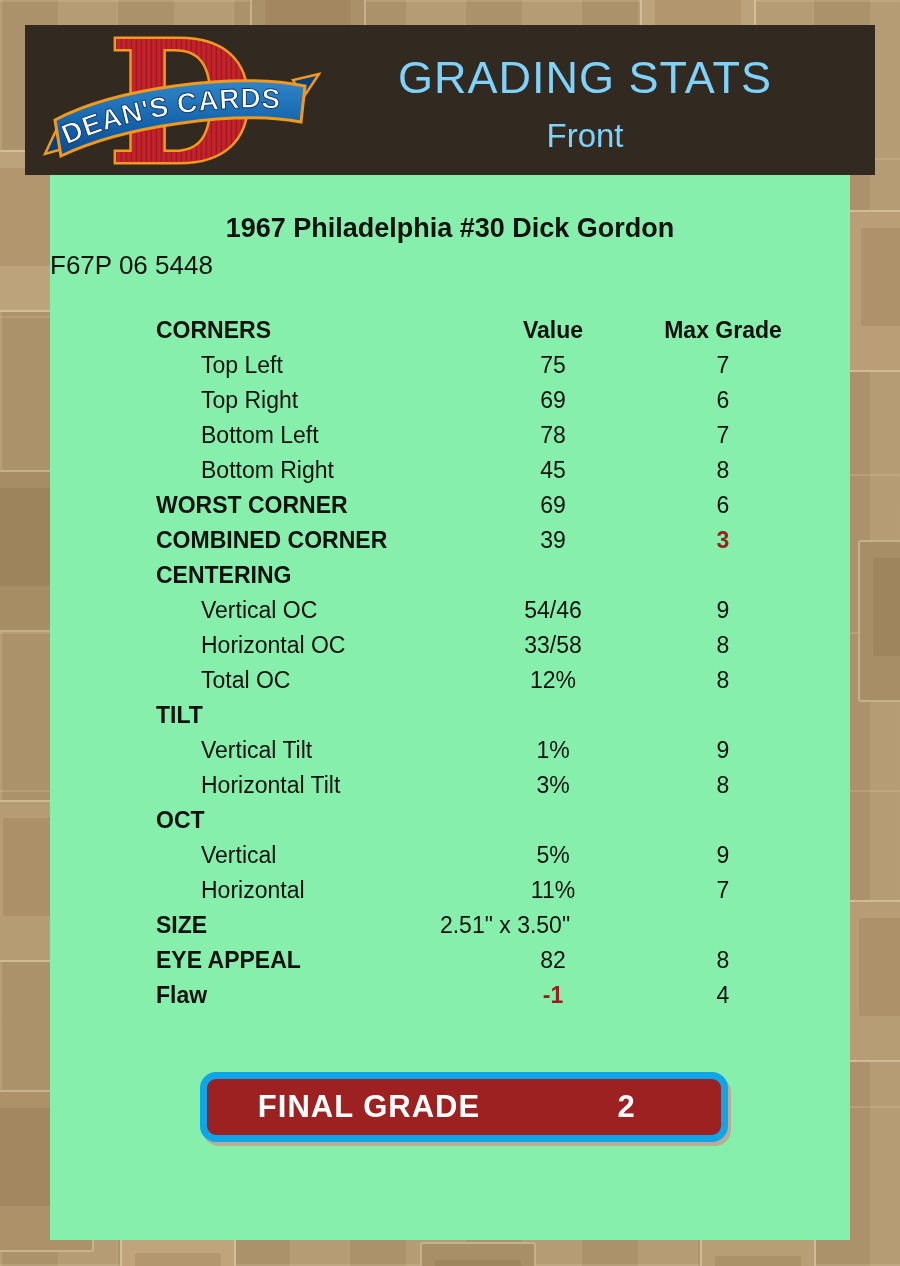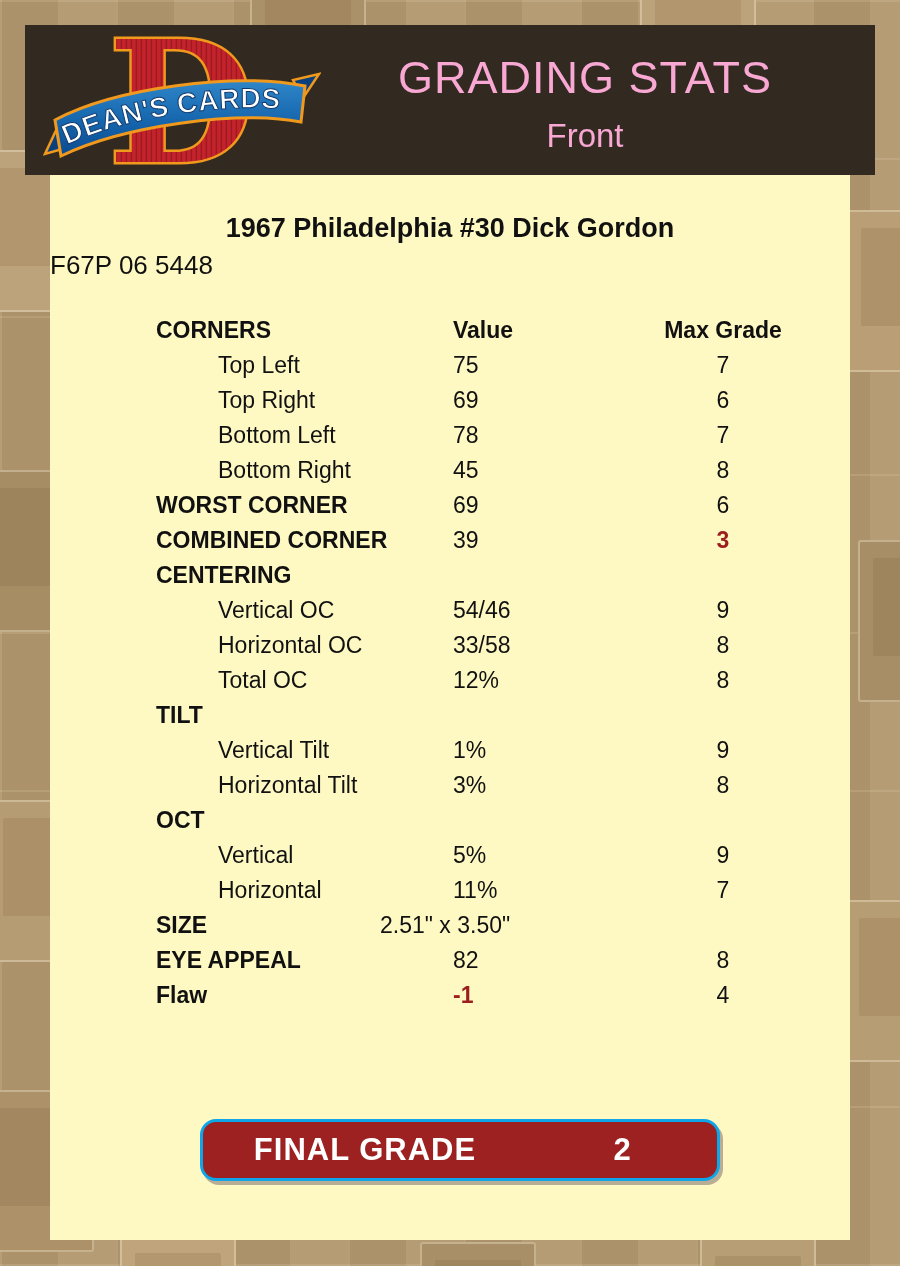--- a/index.html
+++ b/index.html
@@ -10,41 +10,41 @@
   .bg{position:absolute;inset:0;z-index:0;
       background-image:
         repeating-linear-gradient(0deg, rgba(255,243,215,0.12) 0 2px, rgba(0,0,0,0) 2px 158px),
         repeating-linear-gradient(90deg, rgba(255,243,215,0.12) 0 2px, rgba(0,0,0,0) 2px 116px),
         repeating-linear-gradient(90deg, rgba(110,82,46,0.07) 0 58px, rgba(255,240,210,0.06) 58px 116px);}
   .bgcard{position:absolute;border:2px solid rgba(250,240,215,0.35);border-radius:3px;}
   .bgcard .inner{position:absolute;left:12%;top:10%;width:76%;height:62%;background:rgba(120,92,55,0.18);border-radius:2px;}
 
   .topbar{position:absolute;left:25px;top:25px;width:850px;height:150px;background:#322a20;z-index:2;}
   .logo{position:absolute;left:18px;top:1px;width:278px;height:148px;}
-  .headings{position:absolute;left:280px;top:0;width:560px;height:150px;text-align:center;color:#f9a8d4;}
+  .headings{position:absolute;left:280px;top:0;width:560px;height:150px;text-align:center;color:#7dd3fc;}
   .h-title{margin-top:27px;font-size:45px;letter-spacing:1px;}
   .h-sub{margin-top:13px;font-size:33px;}
 
-  .panel{position:absolute;left:50px;top:173px;width:800px;height:1067px;background:#fef9c3;z-index:1;color:#111;}
+  .panel{position:absolute;left:50px;top:173px;width:800px;height:1067px;background:#86efac;z-index:1;color:#111;}
   .card-title{position:absolute;top:40px;left:0;width:100%;text-align:center;font-weight:bold;font-size:27px;}
   .card-code{position:absolute;top:77px;left:0;width:100%;text-align:left;font-size:26px;}
 
   .table{position:absolute;top:140px;left:0;width:676px;}
   .row{position:relative;height:35px;line-height:35px;font-size:23px;}
   .row-gap{}
-  .cell-label{position:absolute;left:168px;white-space:nowrap;}
+  .cell-label{position:absolute;left:151px;white-space:nowrap;}
   .row-header .cell-label,.row-section .cell-label,.row-bold .cell-label{left:106px;font-weight:bold;}
-  .cell-value{position:absolute;left:403px;width:200px;text-align:left;white-space:nowrap;}
+  .cell-value{position:absolute;left:403px;width:200px;text-align:center;white-space:nowrap;}
   .cell-grade{position:absolute;left:593px;width:160px;text-align:center;white-space:nowrap;}
   .row-header .cell-value,.row-header .cell-grade{font-weight:bold;}
   .cell-value.wide{left:330px;width:250px;}
   .red{color:#9b1f1f;font-weight:bold;}
 
-  .final{position:absolute;left:150px;top:946px;width:514px;height:56px;background:#9d2121;
-         border:3px solid #0ea5e9;border-radius:16px;box-shadow:3px 4px 0 #b9ad95;
+  .final{position:absolute;left:150px;top:899px;width:514px;height:56px;background:#9d2121;
+         border:7px solid #0ea5e9;border-radius:16px;box-shadow:3px 4px 0 #b9ad95;
          display:flex;align-items:center;color:#ffffff;font-weight:bold;font-size:31px;cursor:pointer;}
   .final-label{flex:1;text-align:center;letter-spacing:1px;}
   .final-value{width:190px;text-align:center;}
 </style>
 </head>
 <body>
 
 <div class="page">
 
   <div class="bg">

